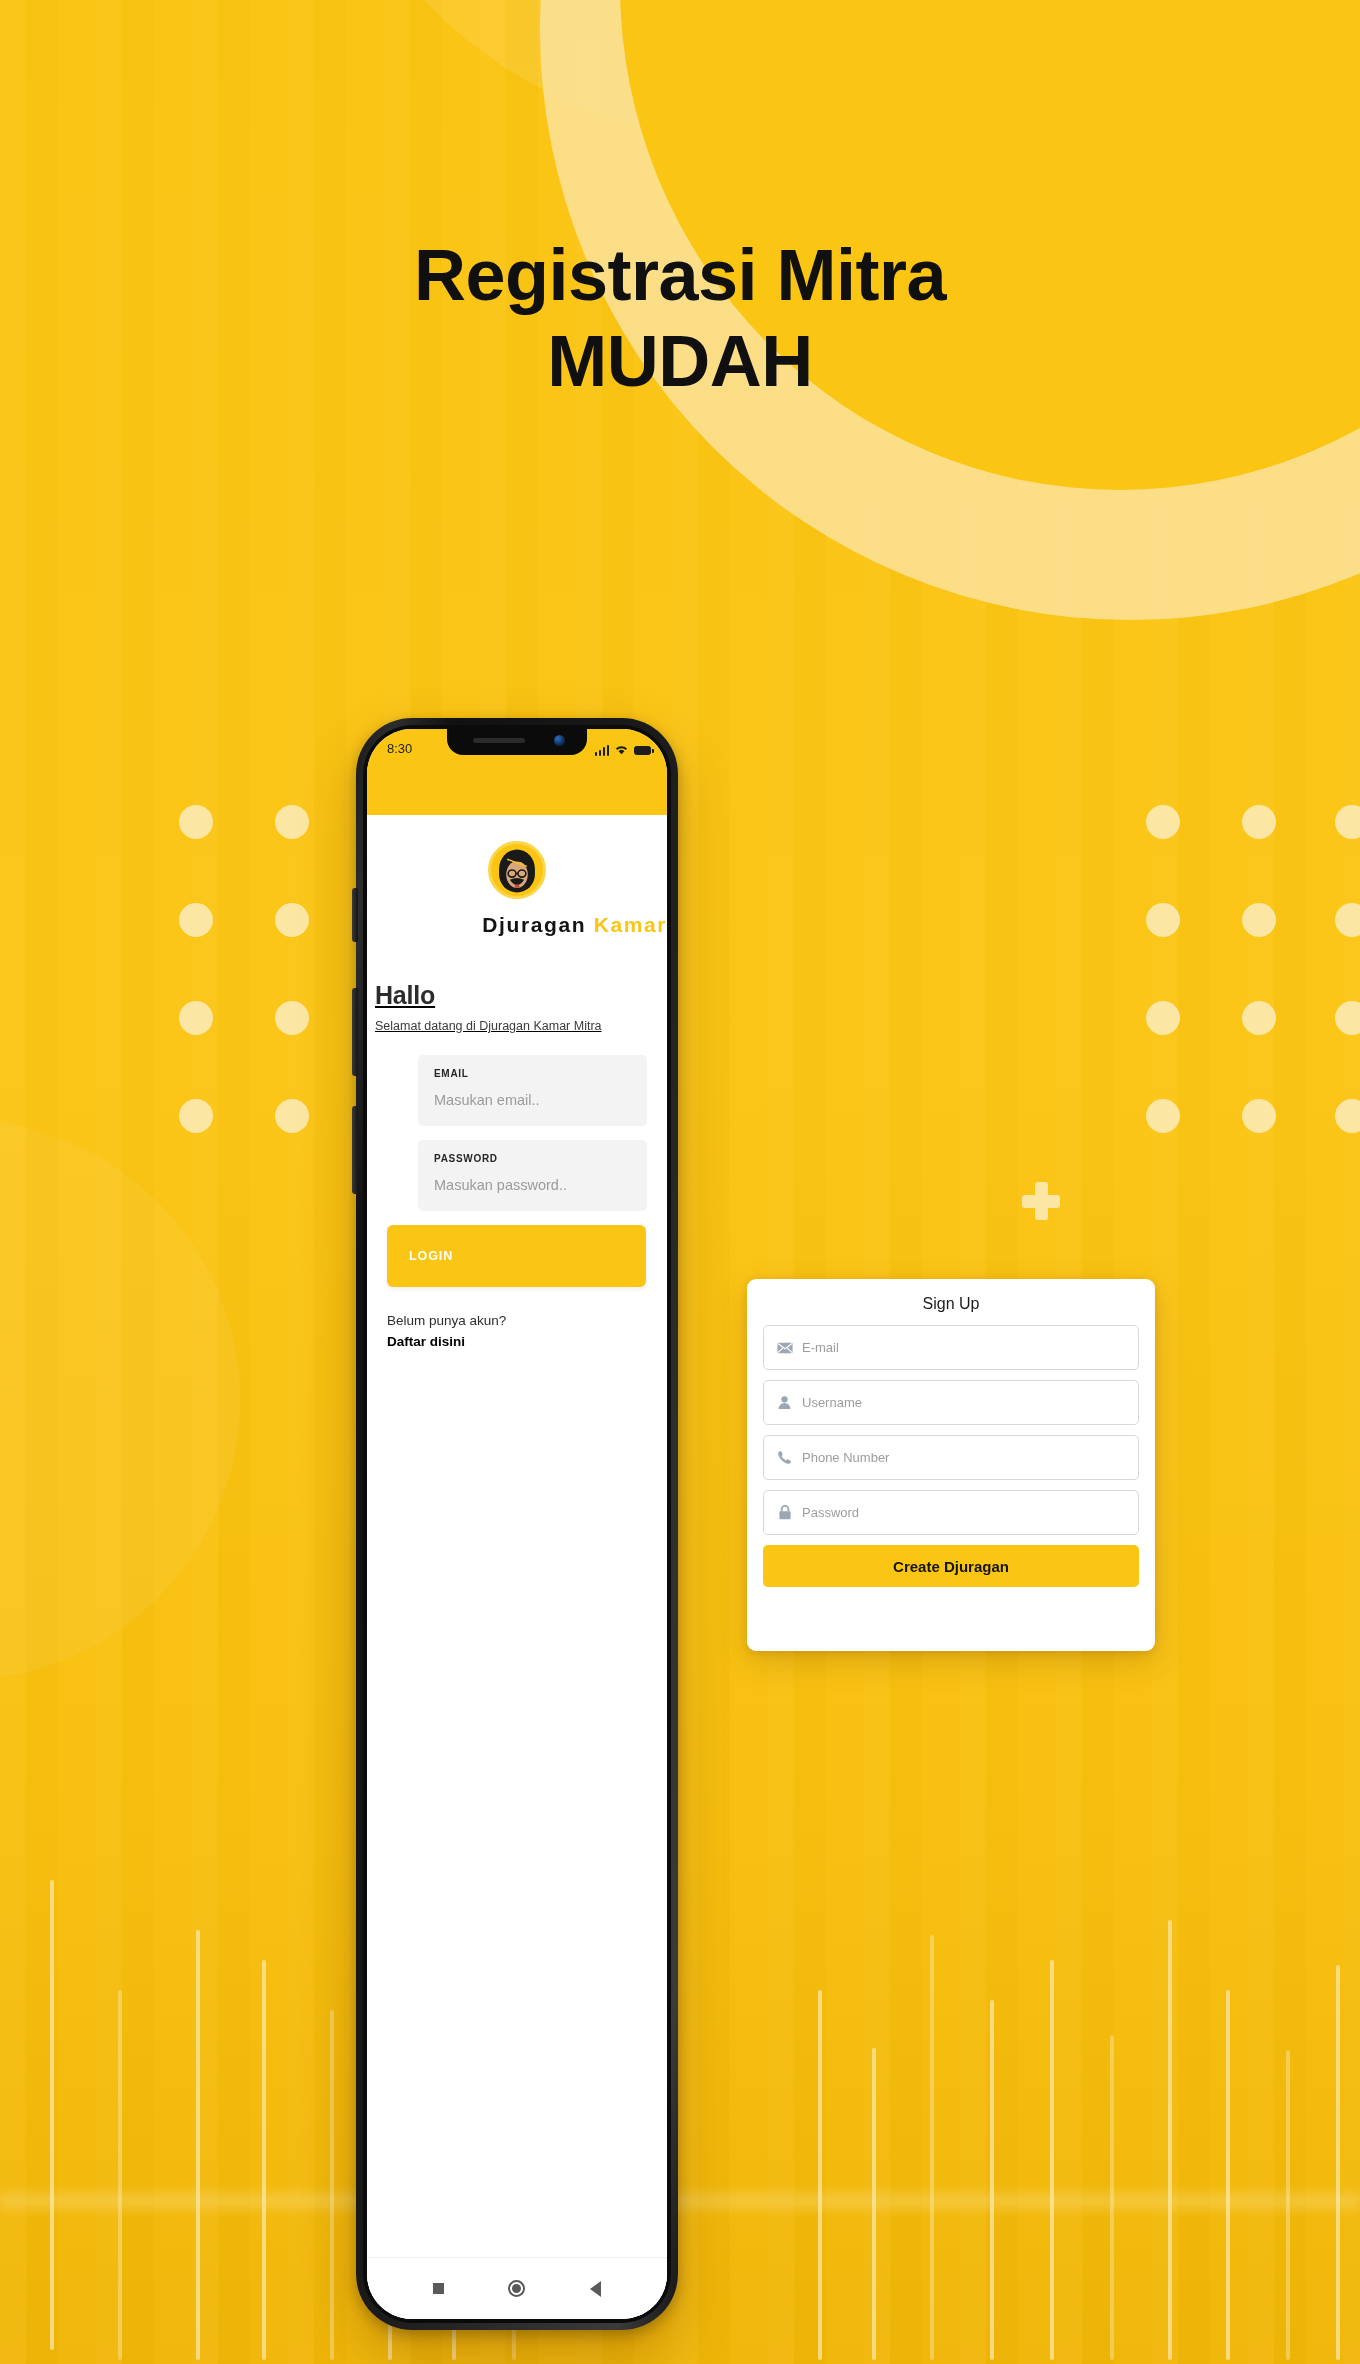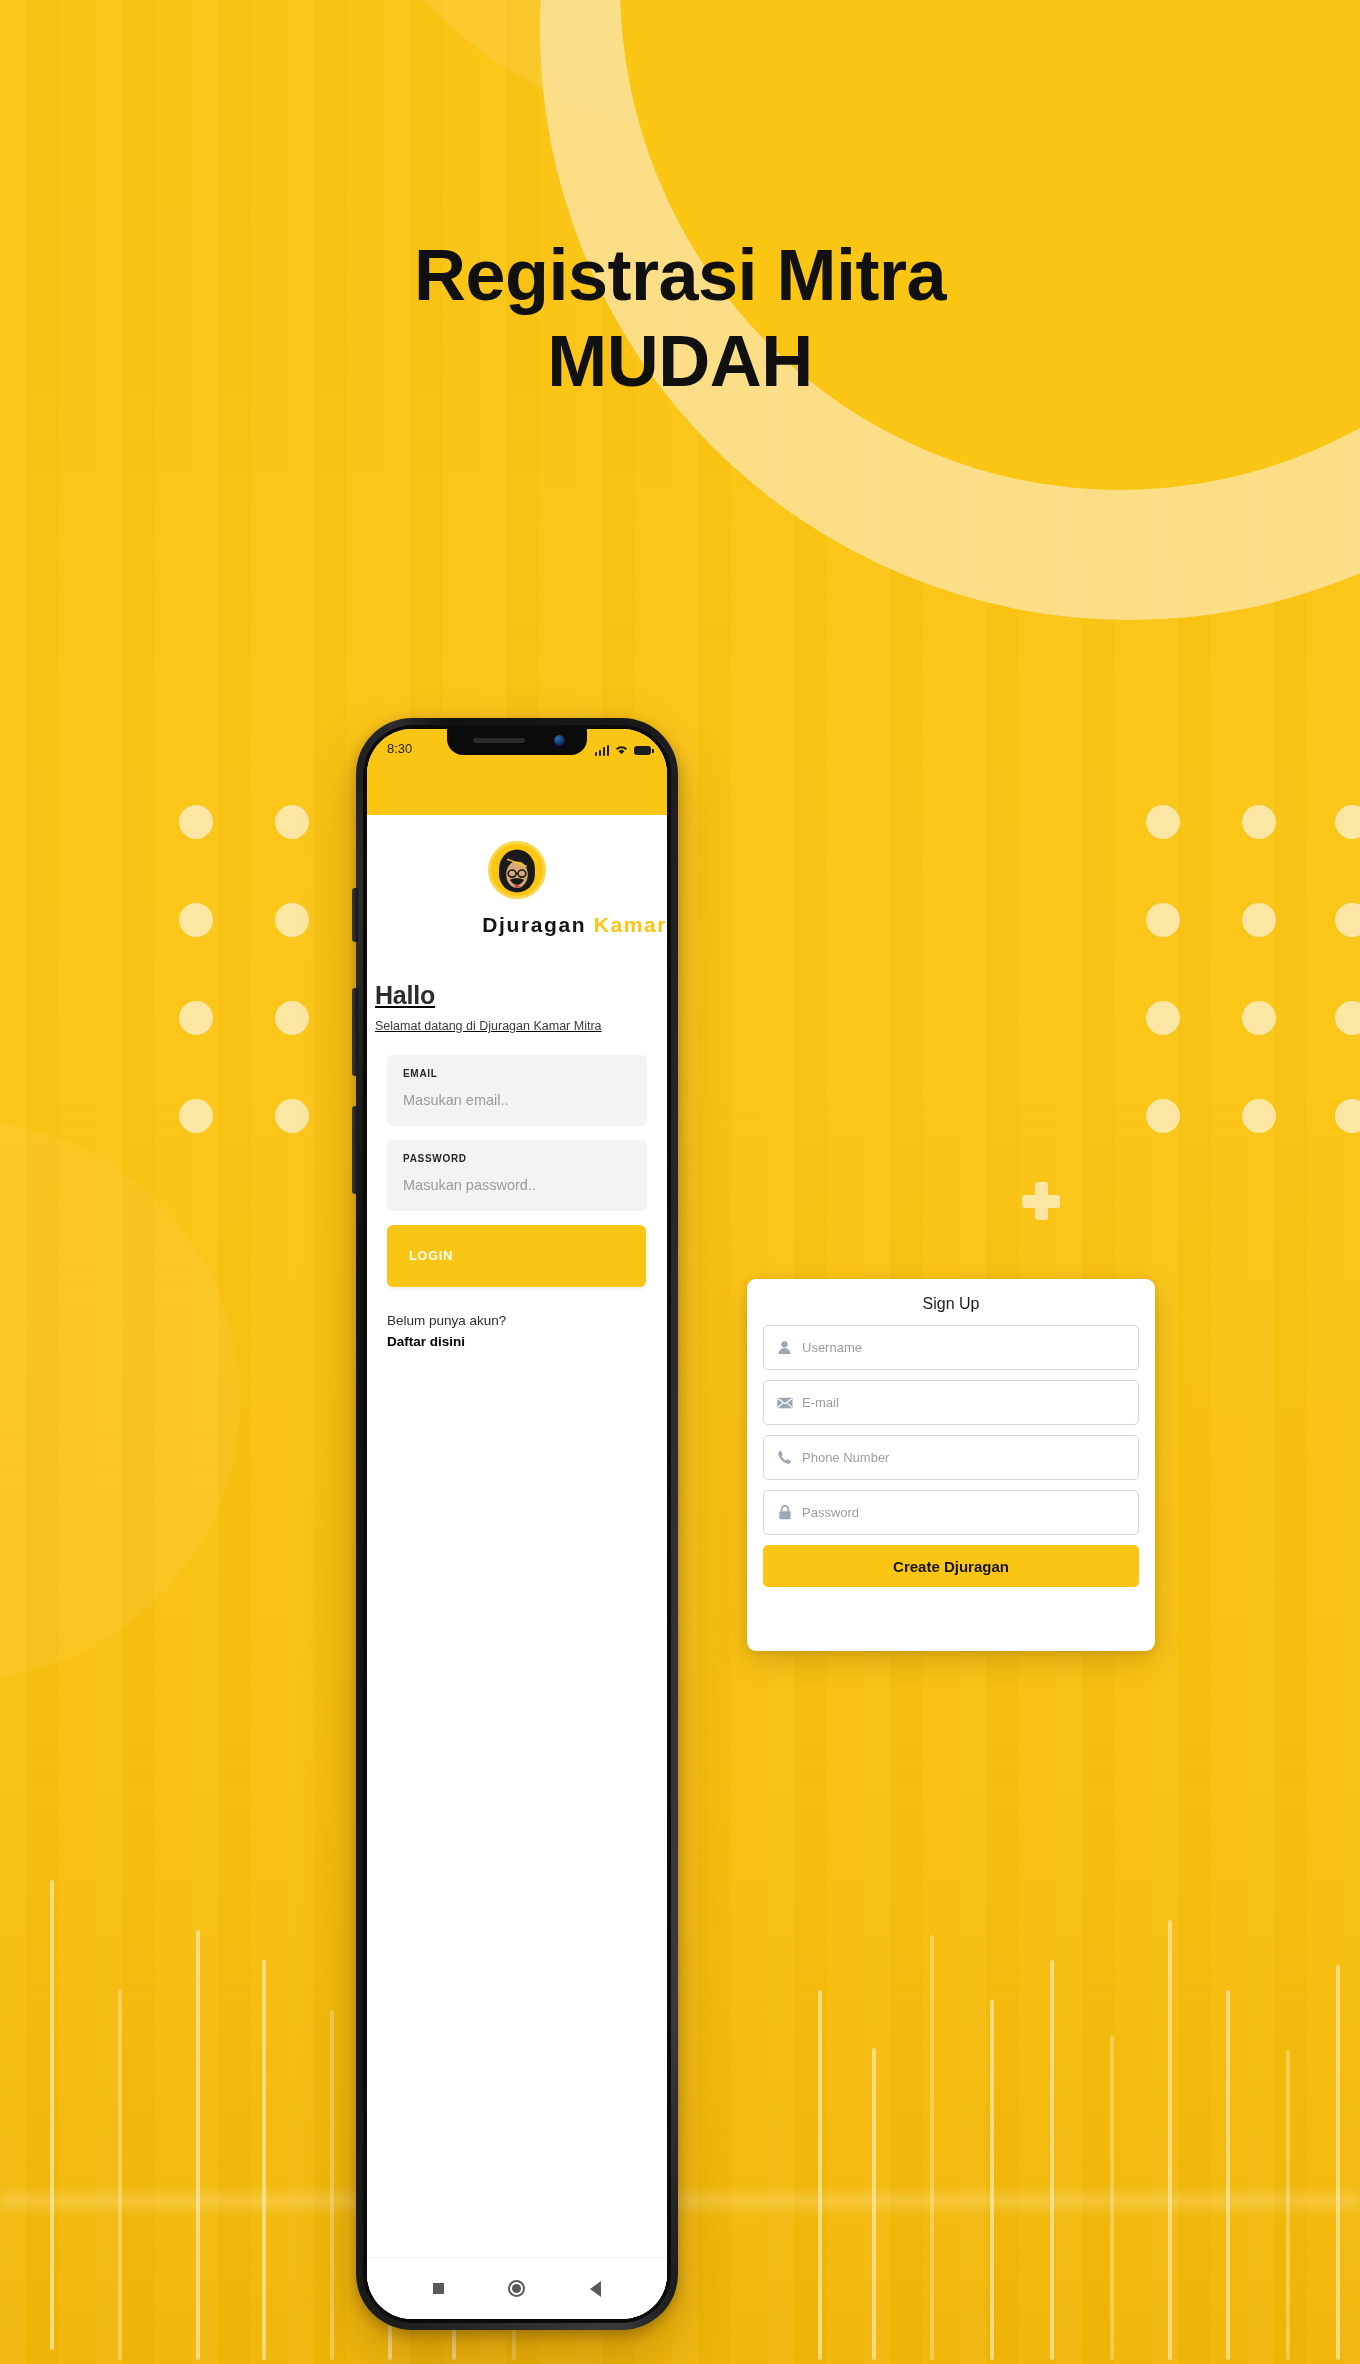--- a/index.html
+++ b/index.html
@@ -191,21 +191,21 @@
     margin-top:14px;
     font-size:21px; font-weight:bold; letter-spacing:1.6px;
     color:#141414;
   }
   .logo-text .kamar { color:#FBC513; }
 
   .greet { padding:44px 20px 0 8px;text-decoration:underline; }
   .greet h1 { font-size:25px; color:#2c2c2c; font-weight:bold; letter-spacing:-.2px;}
   .greet p { font-size:12.5px; color:#3a3a3a; margin-top:9px; }
 
-  .fields { margin-top:22px; }
+  .fields { margin-top:22px;padding-left:31px; }
   .field {
     background:#F3F3F3;
     margin:0 20px 14px 20px;
     border-radius:5px;
     padding:13px 16px 18px 16px;
   }
   .field .flabel { font-size:10px; font-weight:bold; color:#262626; letter-spacing:.7px; }
   .field .fph { font-size:14.5px; color:#9b9b9b; margin-top:13px; }
 
   .login-btn {
@@ -411,37 +411,37 @@
 
     </div>
   </div>
 </div>
 
 <div id="signup-card">
   <div class="su-title">Sign Up</div>
 
   <div class="su-field">
     <span class="su-icon">
-      <svg width="15" height="15" viewBox="0 0 16 16">
-          <circle cx="8" cy="4.6" r="3.4" fill="#9BA7B5"></circle>
-          <path d="M1.6 15 a6.4 6.4 0 0 1 12.8 0 Z" fill="#9BA7B5"></path>
-        </svg>
-    </span>
-    <span class="su-ph">Username</span>
-  </div>
-
-  <div class="su-field">
-    <span class="su-icon">
       <svg width="16" height="12" viewBox="0 0 18 13">
           <rect x="0.5" y="0.5" width="17" height="12" rx="1.2" fill="#9BA7B5"></rect>
           <path d="M1 1.4 L9 7.4 L17 1.4" stroke="#fff" stroke-width="1.4" fill="none"></path>
           <path d="M1 11.8 L6.6 6.3 M17 11.8 L11.4 6.3" stroke="#fff" stroke-width="1.3" fill="none"></path>
         </svg>
     </span>
     <span class="su-ph">E-mail</span>
+  </div>
+
+  <div class="su-field">
+    <span class="su-icon">
+      <svg width="15" height="15" viewBox="0 0 16 16">
+          <circle cx="8" cy="4.6" r="3.4" fill="#9BA7B5"></circle>
+          <path d="M1.6 15 a6.4 6.4 0 0 1 12.8 0 Z" fill="#9BA7B5"></path>
+        </svg>
+    </span>
+    <span class="su-ph">Username</span>
   </div>
 
   <div class="su-field">
     <span class="su-icon">
       <svg width="15" height="15" viewBox="0 0 16 16">
           <path d="M3.2 1.2 C2 1.6 1 3 1.3 4.6 c.7 4.3 5.8 9.4 10.1 10.1 1.6.3 3-0.7 3.4-1.9 .2-.6 0-1-.5-1.3 l-2.5-1.4 c-.5-.3-1-.2-1.4.2 l-.9.9 c-2-1-3.7-2.7-4.7-4.7 l.9-.9 c.4-.4.5-.9.2-1.4 L4.5 1.7 C4.2 1.2 3.8 1 3.2 1.2 Z" fill="#9BA7B5"></path>
         </svg>
     </span>
     <span class="su-ph">Phone Number</span>
   </div>

